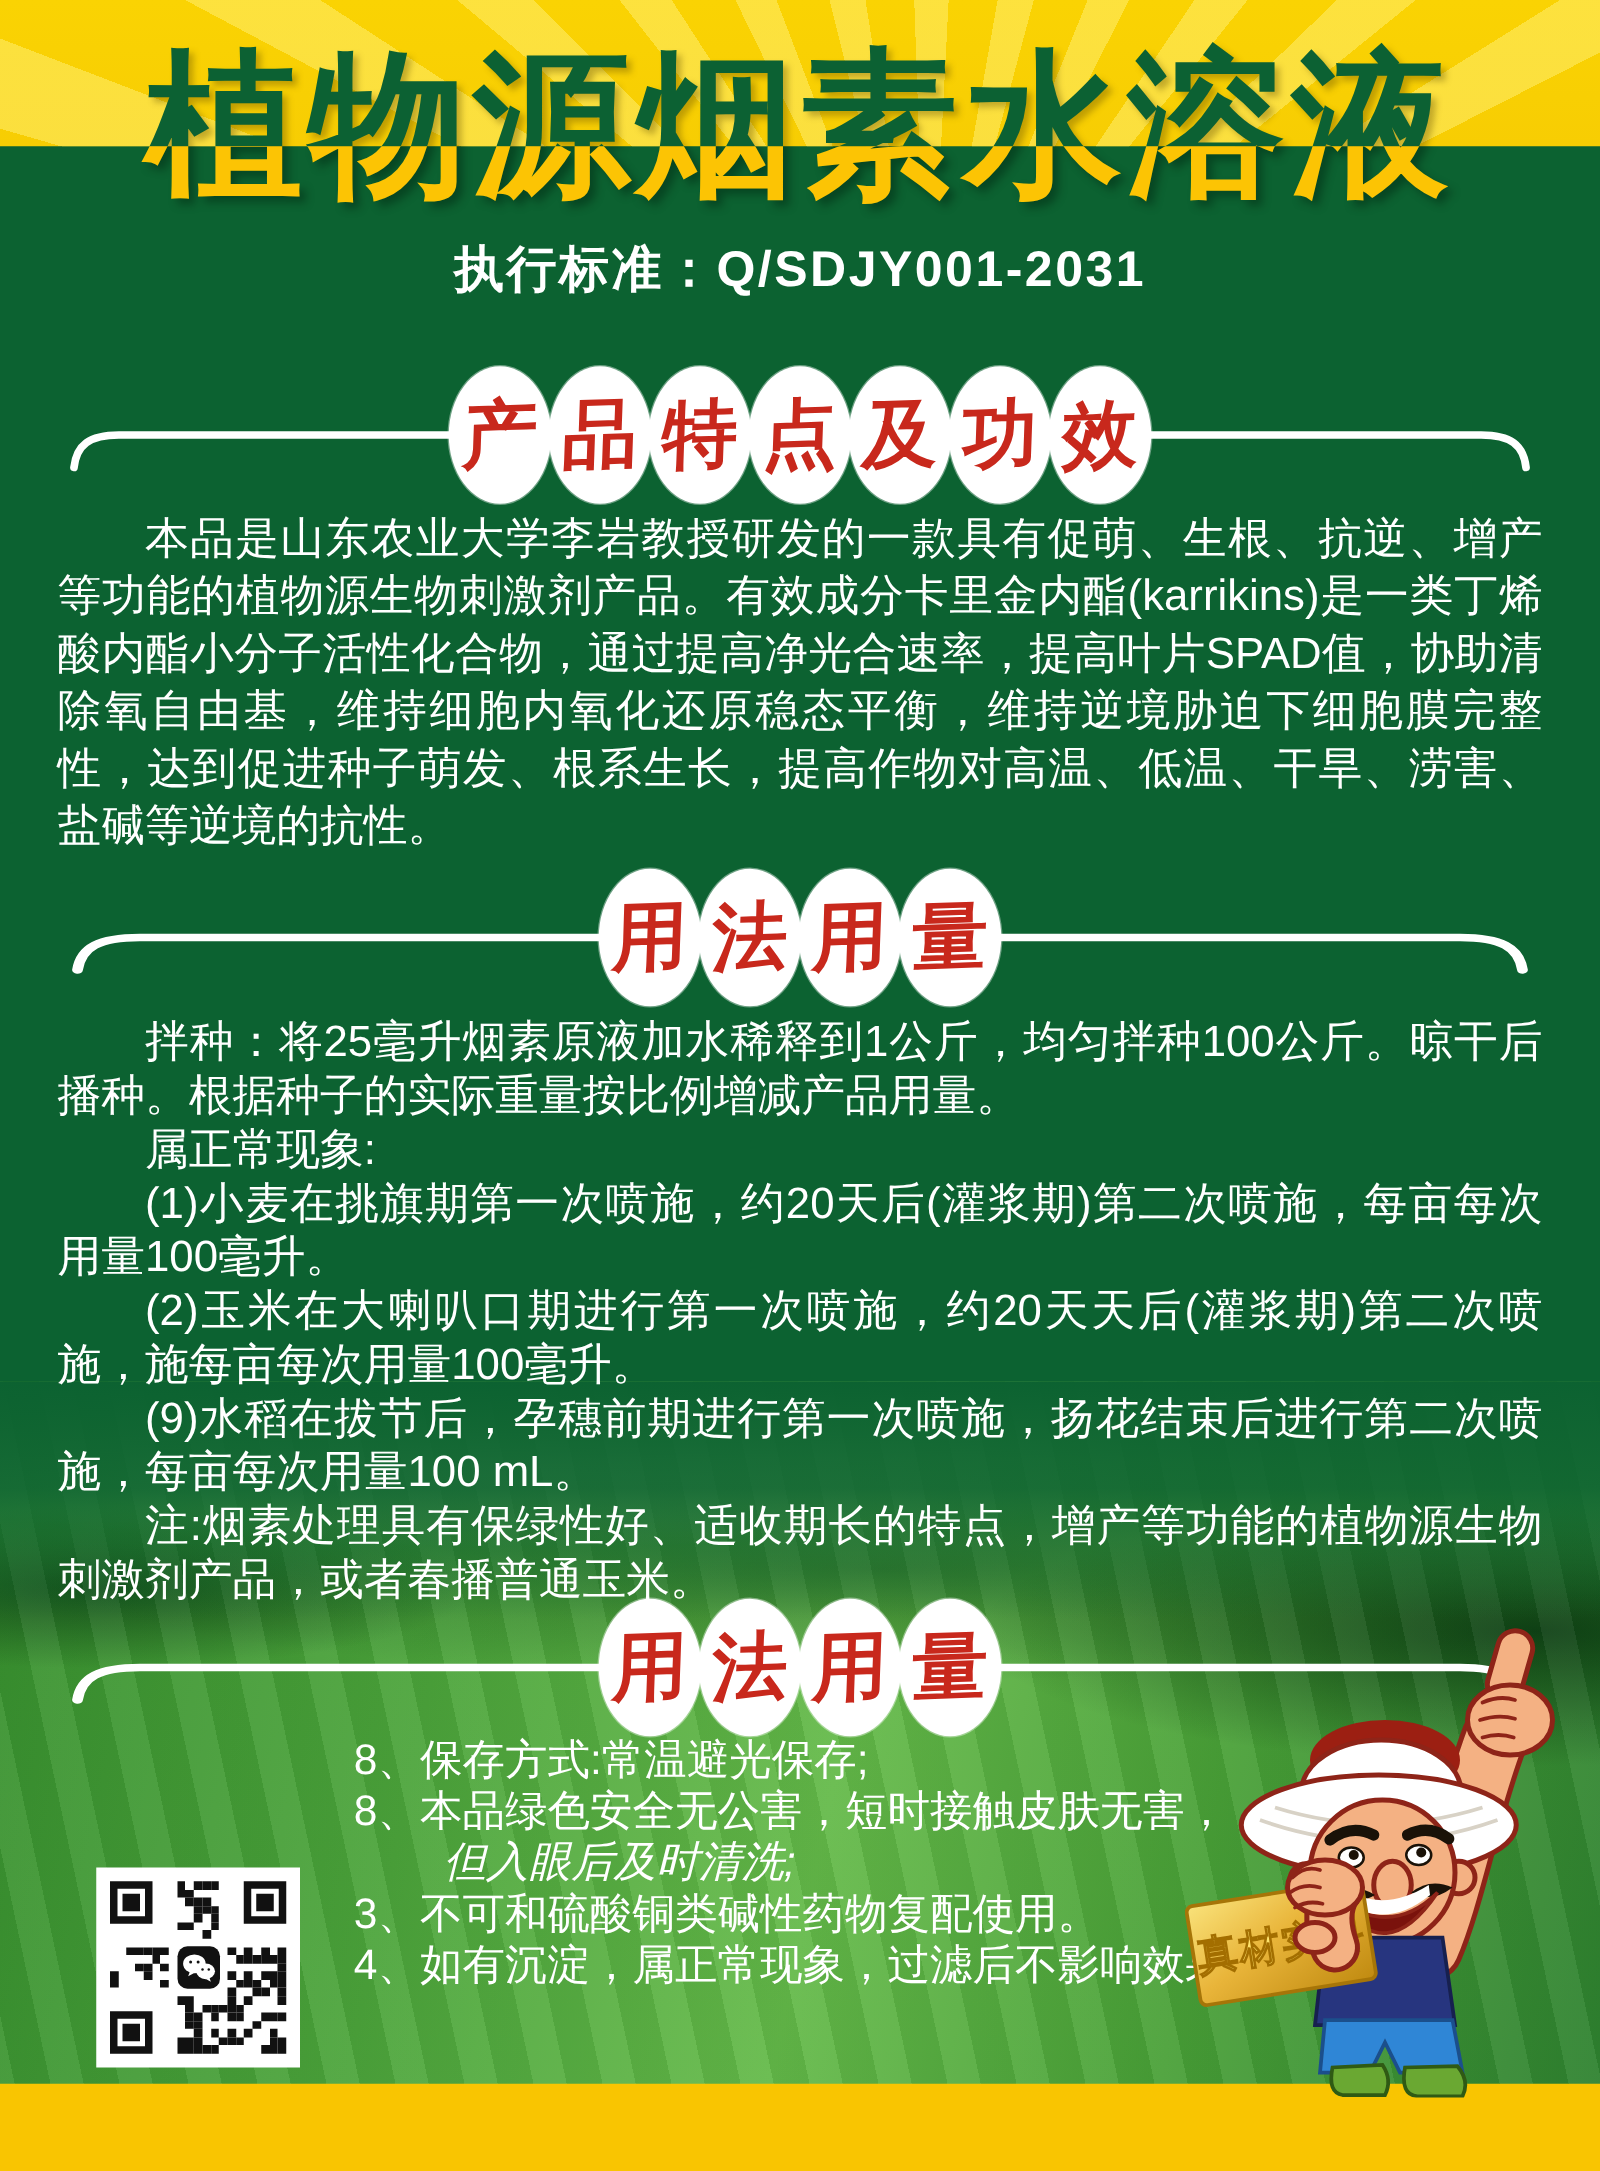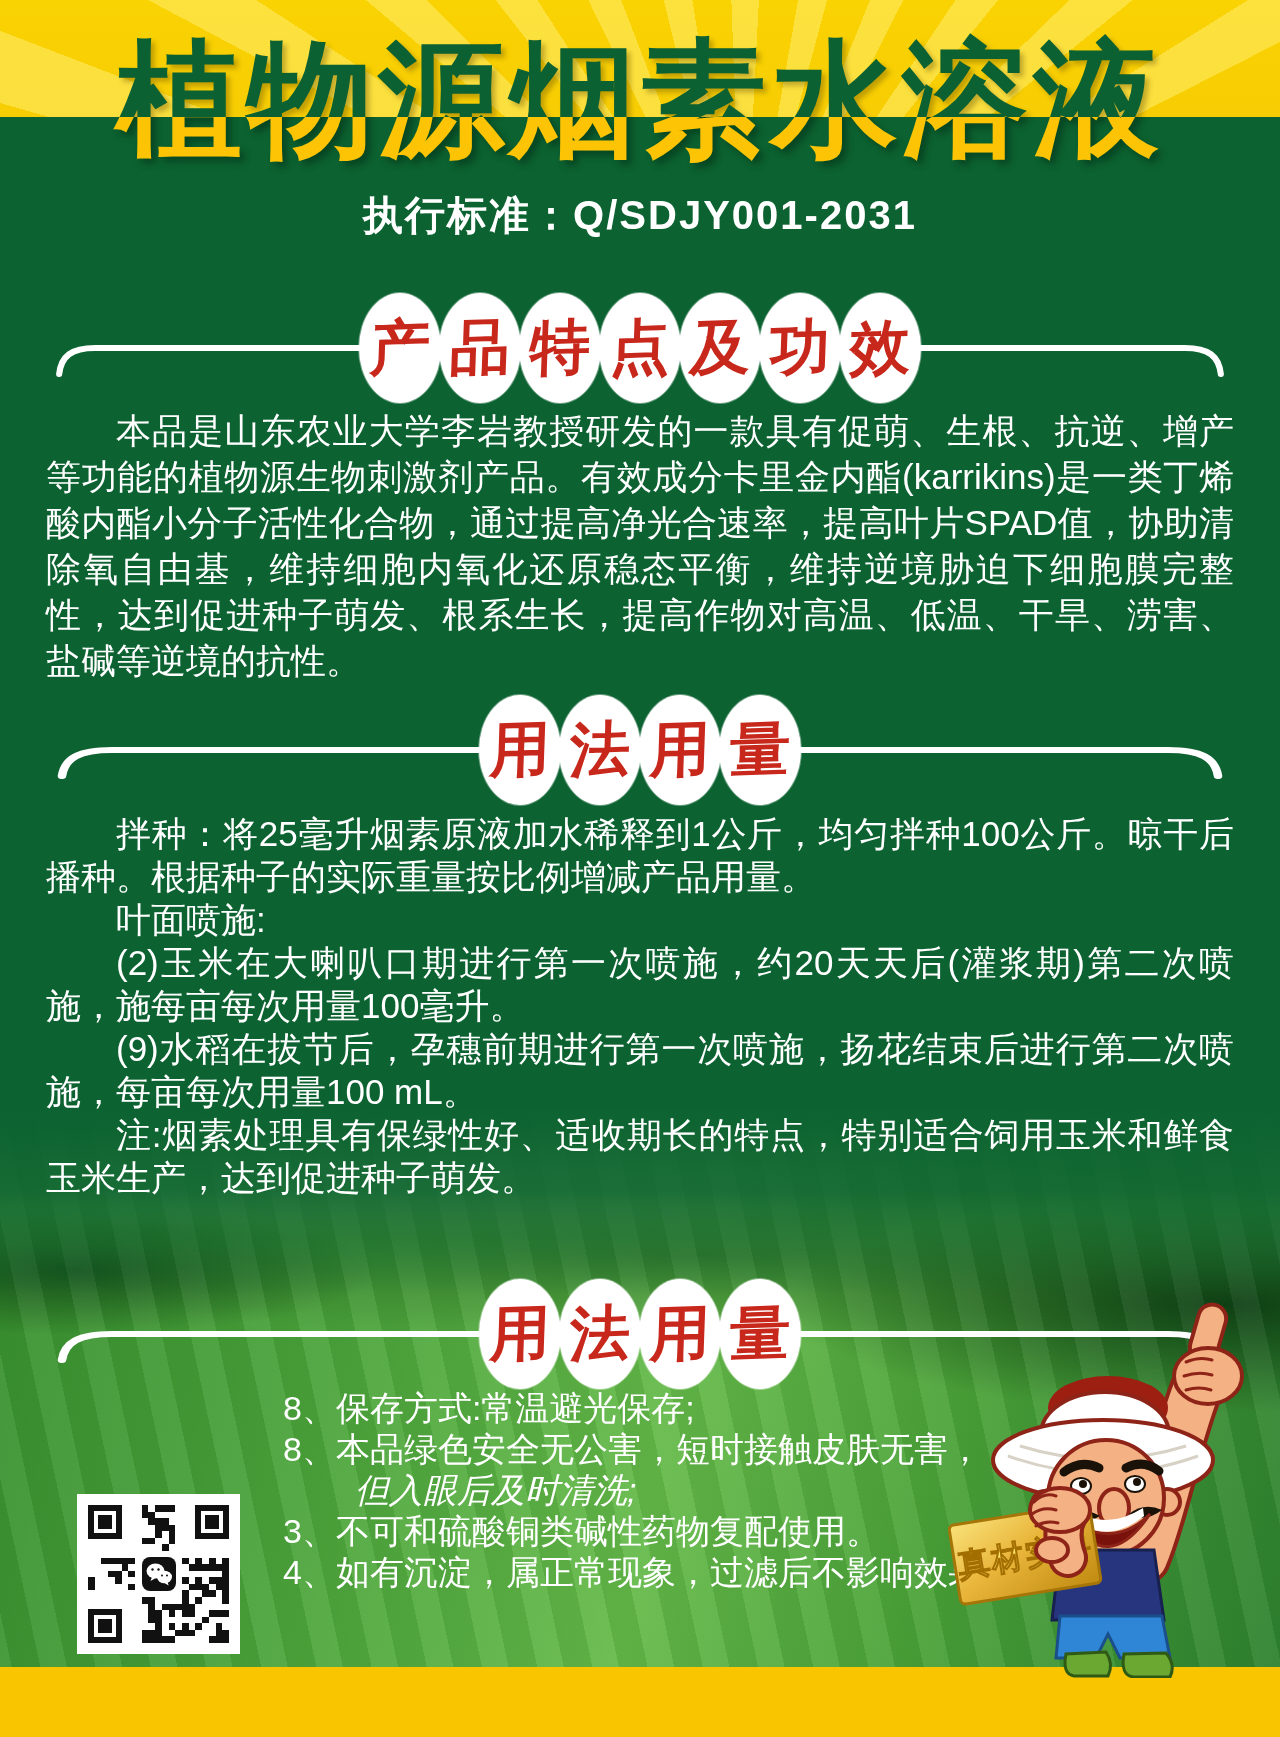--- a/index.html
+++ b/index.html
@@ -192,24 +192,25 @@
     </div>
     <div class="line right">
       <svg viewBox="0 0 300 64" preserveAspectRatio="none">
           <path d="M7 58 C9 40 19 32 42 32 L300 32" fill="none" stroke="#ffffff" stroke-width="6" stroke-linecap="round"></path>
         </svg>
     </div>
   </div>
 
   <div class="body-text usage">
     <p>拌种：将25毫升烟素原液加水稀释到1公斤，均匀拌种100公斤。晾干后播种。根据种子的实际重量按比例增减产品用量。</p>
-    <p>叶面喷施:</p>
+    <p>属正常现象:</p>
+    <p>(1)小麦在挑旗期第一次喷施，约20天后(灌浆期)第二次喷施，每亩每次用量100毫升。</p>
     <p>(2)玉米在大喇叭口期进行第一次喷施，约20天天后(灌浆期)第二次喷施，施每亩每次用量100毫升。</p>
     <p>(9)水稻在拔节后，孕穗前期进行第一次喷施，扬花结束后进行第二次喷施，每亩每次用量100 mL。</p>
-    <p>注:烟素处理具有保绿性好、适收期长的特点，特别适合饲用玉米和鲜食玉米生产，达到促进种子萌发。</p>
+    <p>注:烟素处理具有保绿性好、适收期长的特点，增产等功能的植物源生物刺激剂产品，或者春播普通玉米。</p>
   </div>
 
   <div class="section-head head3">
     <div class="line left">
       <svg viewBox="0 0 300 64" preserveAspectRatio="none">
           <path d="M7 58 C9 40 19 32 42 32 L300 32" fill="none" stroke="#ffffff" stroke-width="6" stroke-linecap="round"></path>
         </svg>
     </div>
     <div class="ovals">
       <div class="oval">

